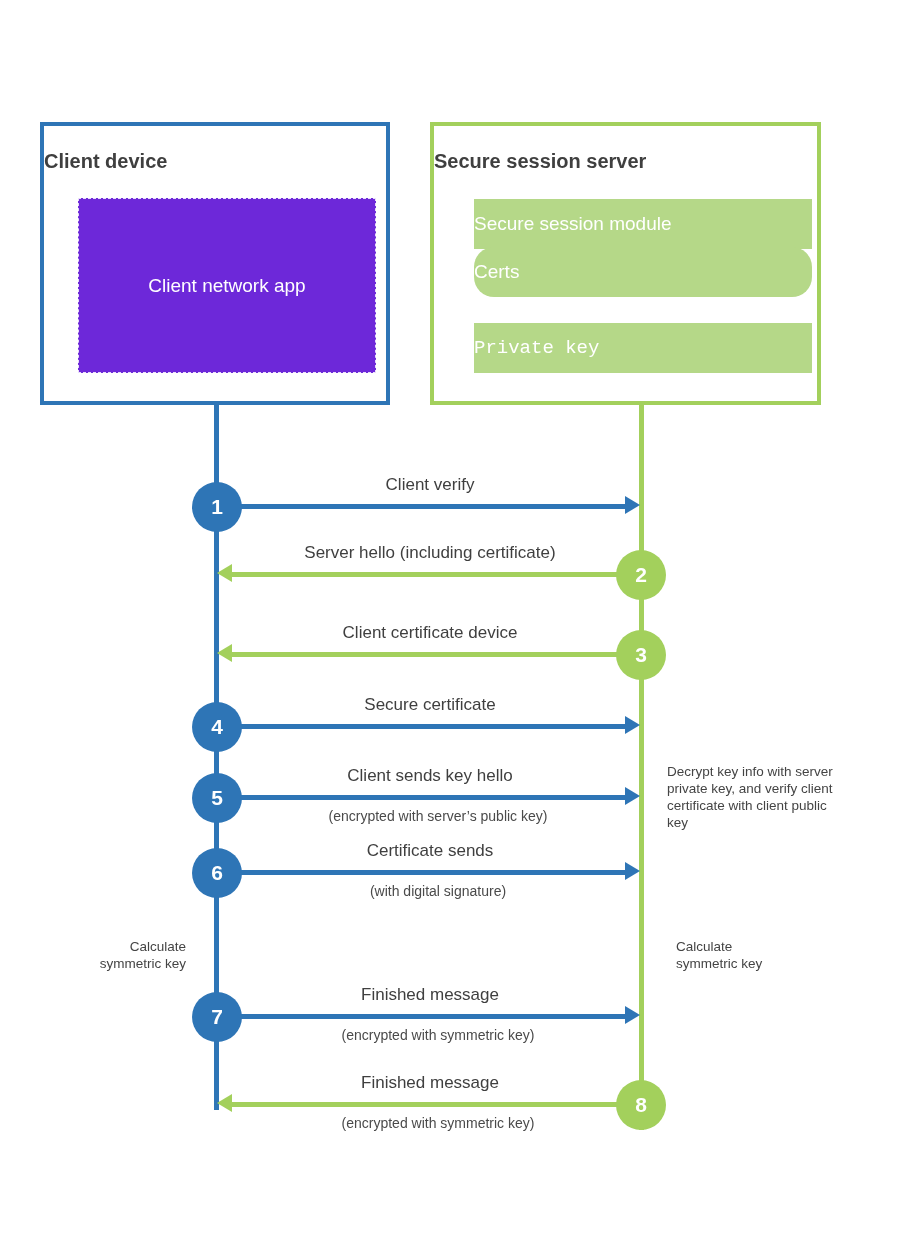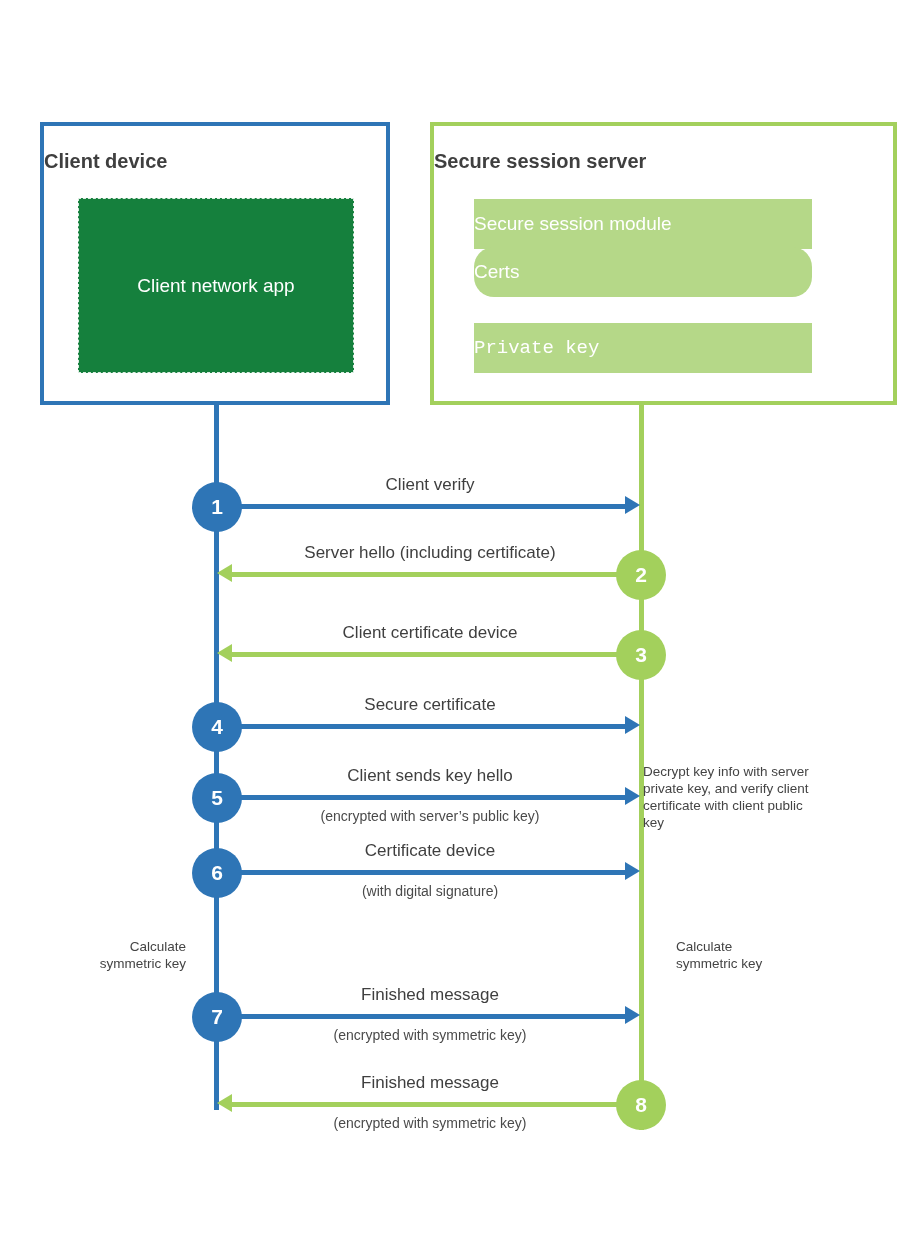--- a/index.html
+++ b/index.html
@@ -8,28 +8,28 @@
     font-family:"Liberation Sans", sans-serif; overflow:hidden;
   }
   .title {
     position:absolute; left:36px; top:28px; font-size:28px; font-weight:300;
     color:#595959; letter-spacing:0.2px;
   }
 
   
   .actor-box { position:absolute; top:122px; height:283px; box-sizing:border-box; background:#fff; }
   .client-box  { left:40px;  width:350px; border:4px solid #2e75b6; }
-  .server-box  { left:430px; width:467px; border:4px solid #a3d05c; }
+  .server-box  { left:430px; width:391px; border:4px solid #a3d05c; }
   .actor-header {
     position:absolute; left:0; right:0; top:24px; 
     font-size:20px; font-weight:700; color:#3f3f3f;
   }
   .app-box {
-    position:absolute; left:34px; top:72px; width:276px; height:175px;
-    background:#15803d; border:1px dashed rgba(255,255,255,0.85); box-sizing:border-box;
+    position:absolute; left:34px; top:72px; width:298px; height:175px;
+    background:#6d28d9; border:1px dashed rgba(255,255,255,0.85); box-sizing:border-box;
     display:flex; align-items:center; justify-content:center; text-align:center;
     color:#ffffff; font-size:19px; line-height:27px; padding:0 40px;
   }
   .server-bar {
     position:absolute; left:40px; width:338px; height:50px; background:#b5d888;
     display:flex; align-items:center; 
     color:#ffffff; font-size:19px;
   }
   .bar-0 { top:73px; } .bar-1 { top:121px;border-radius:20px; } .bar-2 { top:197px;font-family:Liberation Mono, monospace; }
 
@@ -52,27 +52,27 @@
   .step.green .shaft { left:232px; width:409px; background:#a3d05c; }
   .head { position:absolute; top:-11px; width:0; height:0; z-index:2;
           border-top:9px solid transparent; border-bottom:9px solid transparent; }
   .step.blue  .head { left:625px; border-left:15px solid #2e75b6; }
   .step.green .head { left:217px; border-right:15px solid #a3d05c; }
   .msg-label {
     position:absolute; left:230px; width:400px; top:-32px; text-align:center;
     font-size:17px; color:#3f3f3f;
   }
   .msg-sublabel {
-    position:absolute; left:230px; width:400px; top:10px; text-align:center;
+    position:absolute; left:238px; width:400px; top:10px; text-align:center;
     font-size:14px; color:#4a4a4a;
   }
 
   
   .note { position:absolute; font-size:13.5px; line-height:17px; color:#444444; z-index:2; }
-  .note-decrypt { left:643px; top:763px; width:172px; text-align:left; }
+  .note-decrypt { left:667px; top:763px; width:172px; text-align:left; }
   .note-calc-left { left:66px; top:938px; width:120px; text-align:right; }
   .note-calc-right { left:676px; top:938px; width:120px; text-align:left; }
 </style>
 </head>
 <body>
 
 <div class="stage">
 
 
   <div class="actor-box client-box">
@@ -128,21 +128,21 @@
 
   <div class="step blue" style="top:798px">
     <div class="msg-label">Client sends key hello</div>
     <div class="msg-sublabel">(encrypted with server’s public key)</div>
     <div class="shaft"></div>
     <div class="head"></div>
     <div class="circle">5</div>
   </div>
 
   <div class="step blue" style="top:873px">
-    <div class="msg-label">Certificate device</div>
+    <div class="msg-label">Certificate sends</div>
     <div class="msg-sublabel">(with digital signature)</div>
     <div class="shaft"></div>
     <div class="head"></div>
     <div class="circle">6</div>
   </div>
 
   <div class="step blue" style="top:1017px">
     <div class="msg-label">Finished message</div>
     <div class="msg-sublabel">(encrypted with symmetric key)</div>
     <div class="shaft"></div>

